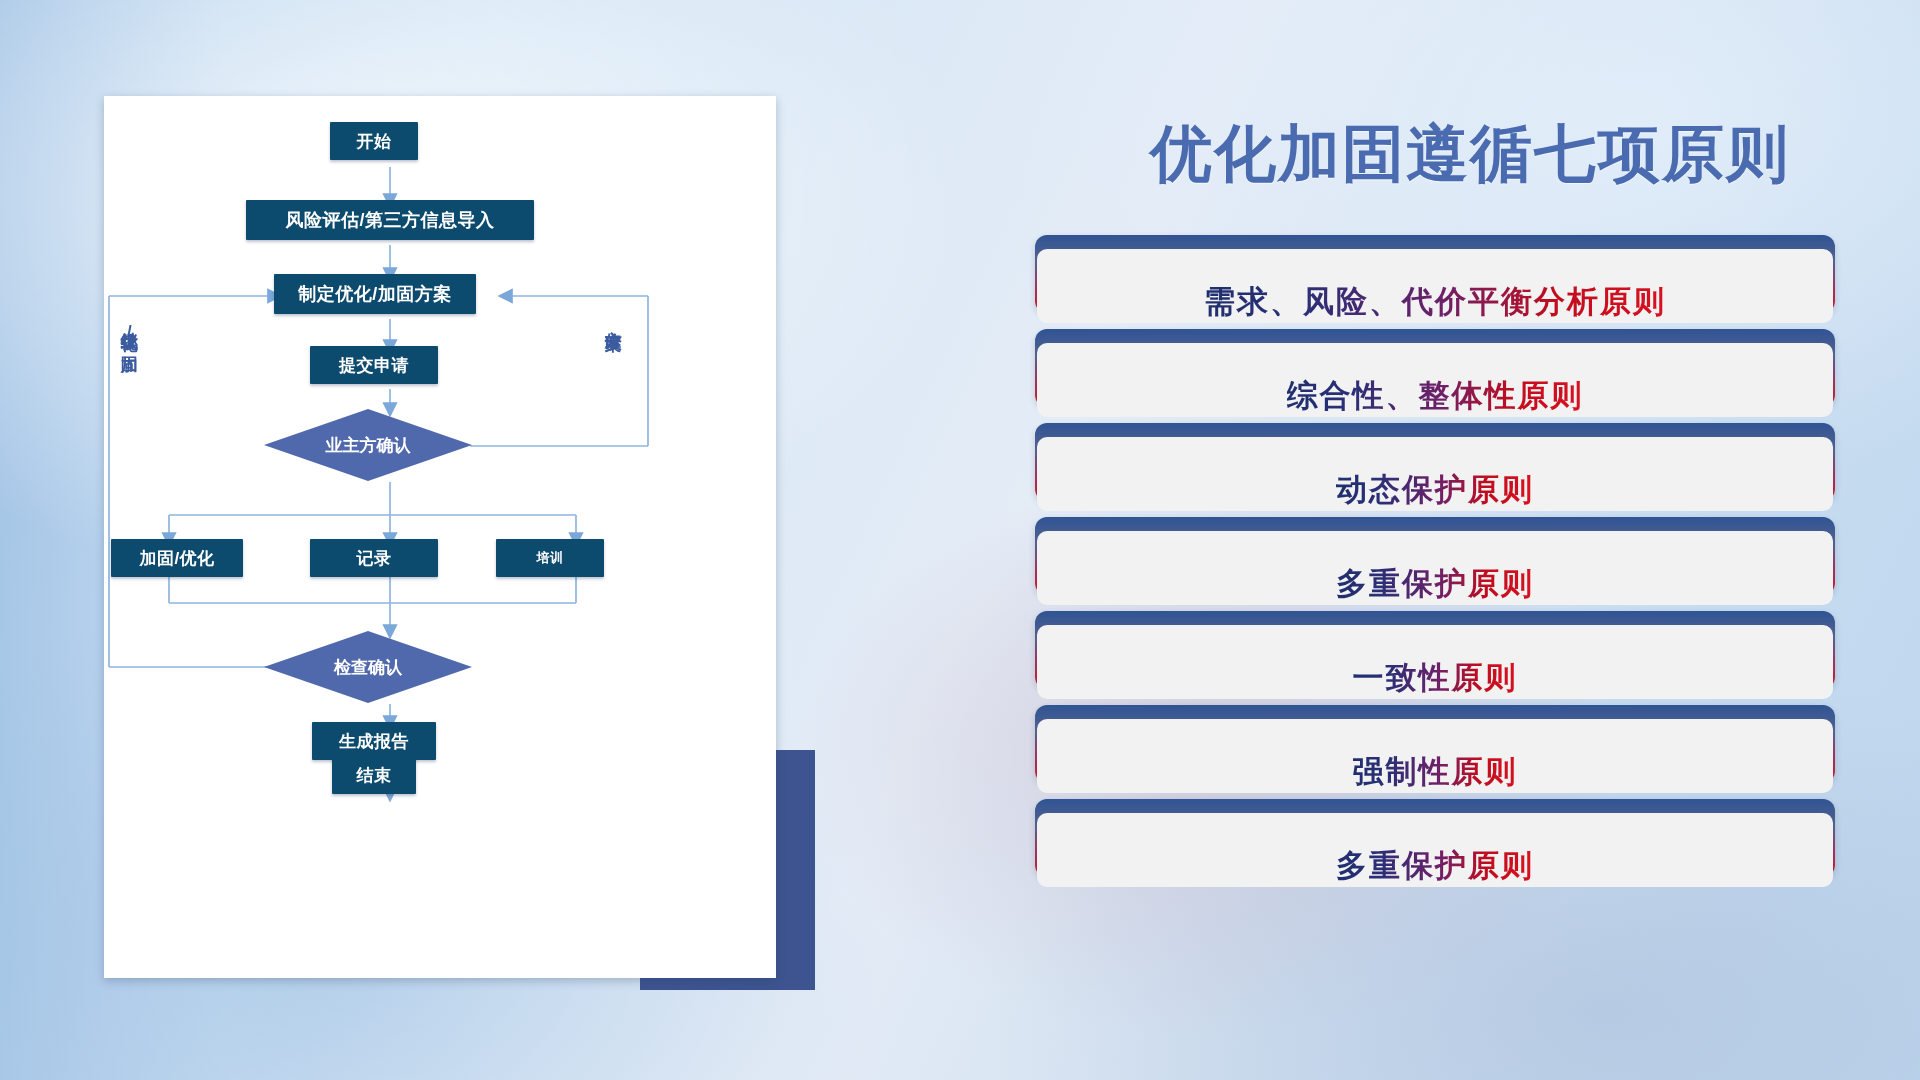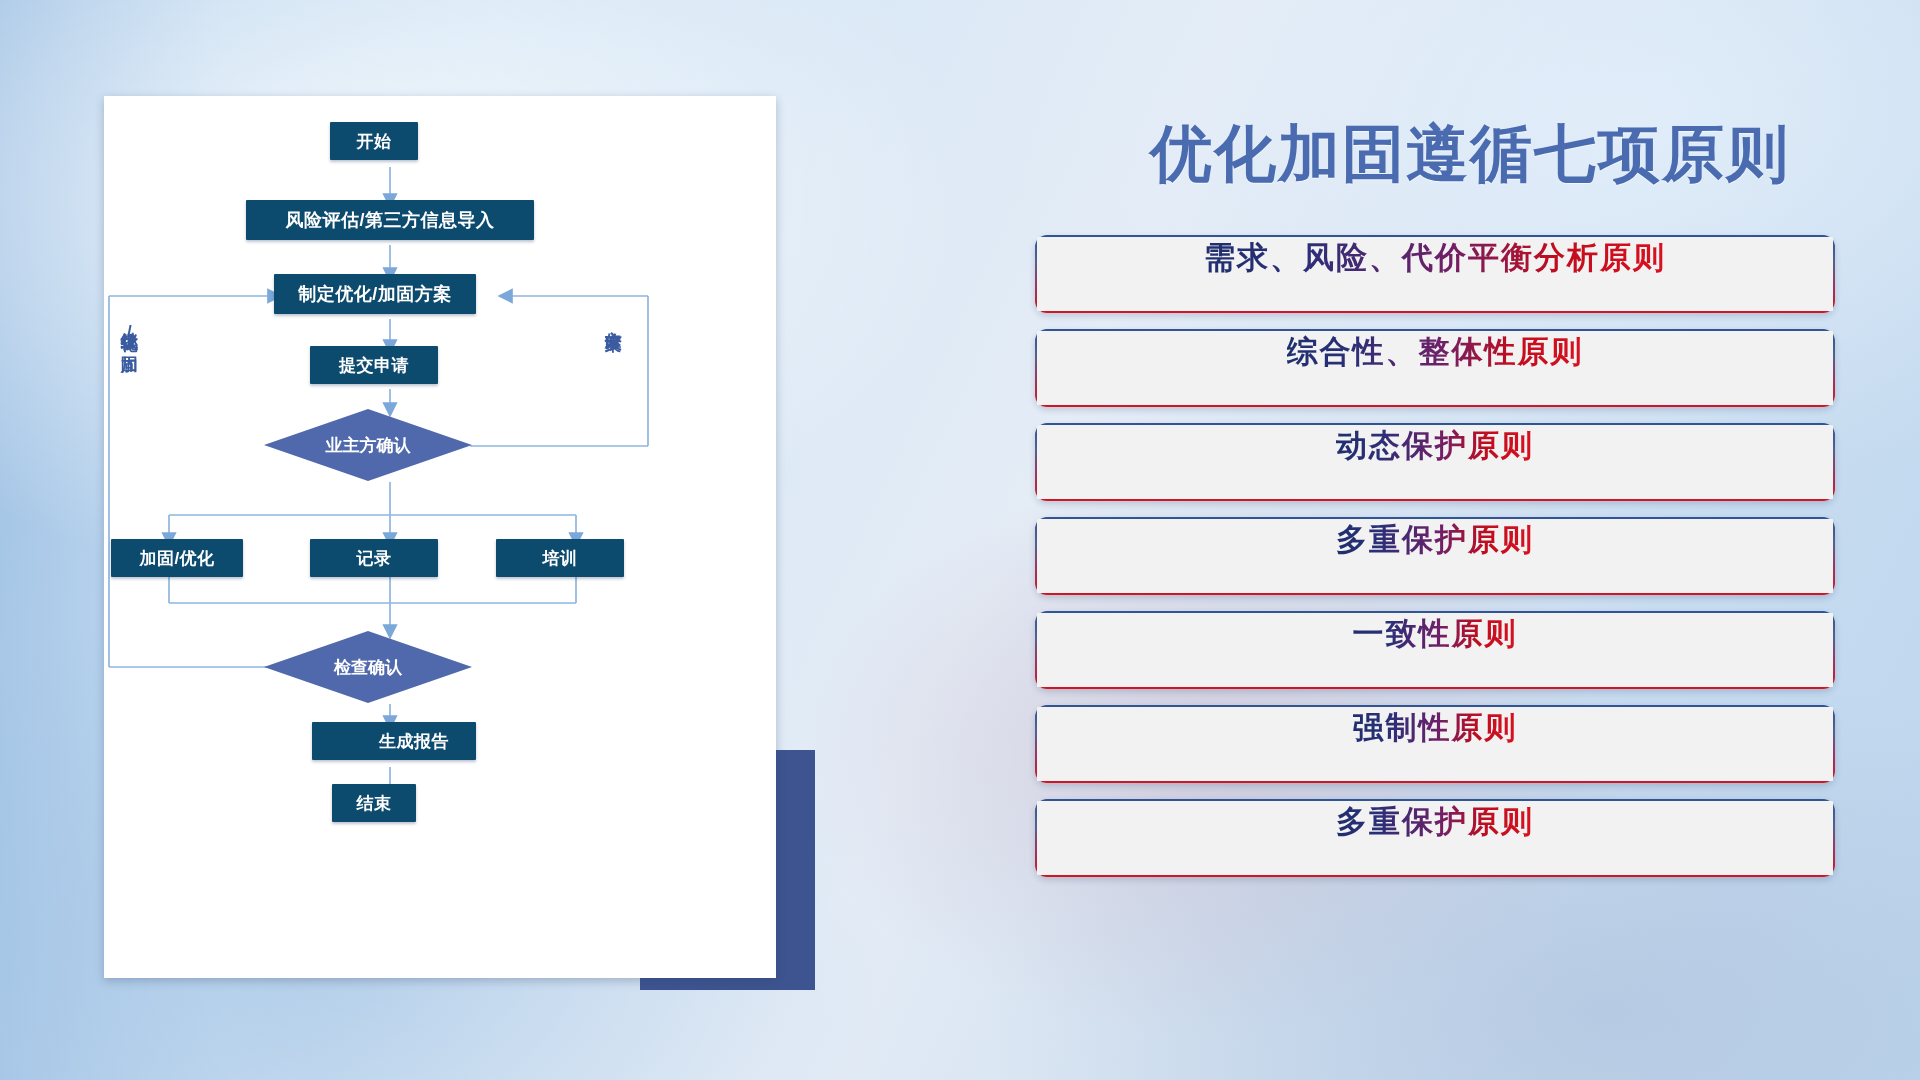--- a/index.html
+++ b/index.html
@@ -98,23 +98,23 @@
     position:relative;
     height:74px;
     margin-bottom:16px;
     border-radius:12px;
     padding:2px;
     background:linear-gradient(180deg,#2f5494 0%,#53618f 34%,#9c3560 64%,#d31423 100%);
     box-shadow:0 3px 6px rgba(40,60,100,.20);
   }
   .pcard-inner{
     width:100%;height:100%;
-    border-radius:0;
+    border-radius:10px;
     background:#f2f2f2;
-    display:flex;align-items:flex-start;justify-content:center;
+    display:flex;align-items:flex-end;justify-content:center;margin-top:12px;
   }
   .pcard-text{
     font-size:31px;font-weight:bold;letter-spacing:2px;
     background:linear-gradient(90deg,#1f2f6e 0%,#2b2f77 22%,#6e2068 52%,#c00d1e 76%,#d9111f 100%);
     -webkit-background-clip:text;background-clip:text;
     -webkit-text-fill-color:transparent;color:transparent;
     white-space:nowrap;
   }
 </style>
 </head>
@@ -192,32 +192,32 @@
     <svg width="208" height="72" viewBox="0 0 208 72">
       <polygon points="104,0 208,36 104,72 0,36" fill="#4f69ac"></polygon>
     </svg>
     <div class="dlabel" style="font-size:17px;">业主方确认</div>
   </div>
 
   <div class="node" style="left:111px;top:539px;width:132px;height:38px;font-size:17px;">加固/优化</div>
 
   <div class="node" style="left:310px;top:539px;width:128px;height:38px;font-size:17px;">记录</div>
 
-  <div class="node" style="left:496px;top:539px;width:128px;height:38px;font-size:17px;">培训</div>
+  <div class="node" style="left:496px;top:539px;width:108px;height:38px;font-size:13px;">培训</div>
 
   <div class="diamond-wrap" style="left:264px;top:631px;width:208px;height:72px;">
     <svg width="208" height="72" viewBox="0 0 208 72">
       <polygon points="104,0 208,36 104,72 0,36" fill="#4f69ac"></polygon>
     </svg>
     <div class="dlabel" style="font-size:17px;">检查确认</div>
   </div>
 
-  <div class="node" style="left:312px;top:722px;width:124px;height:38px;font-size:17px;padding-left:40px;">生成报告</div>
-
-  <div class="node" style="left:332px;top:784px;width:84px;height:38px;font-size:17px;text-align:center;">结束</div>
+  <div class="node" style="left:312px;top:722px;width:124px;height:38px;font-size:17px;">生成报告</div>
+
+  <div class="node" style="left:332px;top:756px;width:84px;height:38px;font-size:17px;text-align:center;">结束</div>
 
   <div class="vlabel" style="left:120px;top:318px;height:150px;font-size:17px;">继续优化/加固</div>
 
   <div class="vlabel" style="left:604px;top:318px;height:110px;font-size:17px;">方案修改</div>
 </div>
 
 <div id="right-panel">
 
   <div id="deck-title">优化加固遵循七项原则</div>
 

